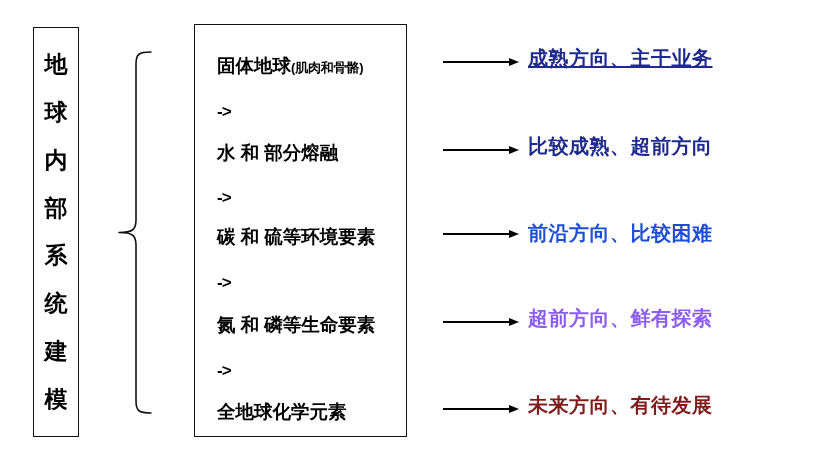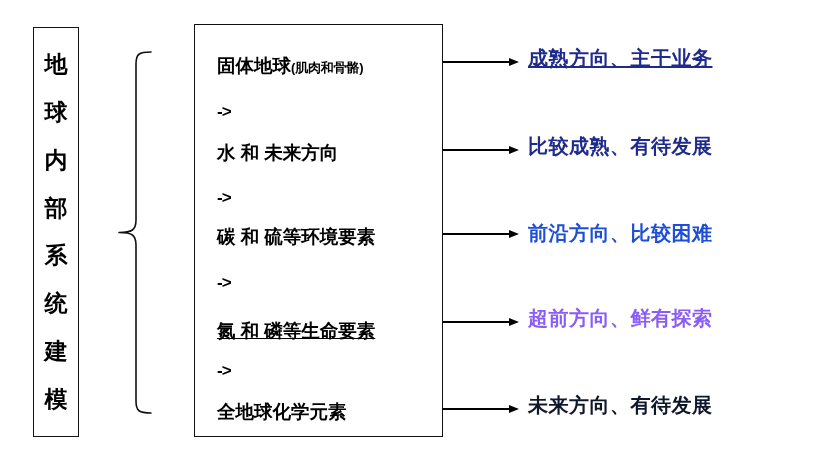--- a/index.html
+++ b/index.html
@@ -49,21 +49,21 @@
     width: 48px;
     height: 365px;
   }
   .brace svg { display: block; }
 
   
   .main-box {
     position: absolute;
     left: 194px;
     top: 24px;
-    width: 249px;
+    width: 213px;
     height: 413px;
     border: 1.5px solid #111111;
     box-sizing: border-box;
     background: #ffffff;
   }
   .main-list {
     position: absolute;
     left: 0;
     top: 0;
     width: 100%;
@@ -138,30 +138,30 @@
 
   <div class="main-box">
     <div class="main-list">
 
       <div class="row-main" style="top:32px;">
         <span>固体地球</span><span class="sub">(肌肉和骨骼)</span>
       </div>
       <div class="row-arrow" style="top:78px;">-&gt;</div>
 
       <div class="row-main" style="top:119px;">
-        <span>水 和 未来方向</span><span class="sub"></span>
+        <span>水 和 部分熔融</span><span class="sub"></span>
       </div>
       <div class="row-arrow" style="top:164px;">-&gt;</div>
 
       <div class="row-main" style="top:203px;">
         <span>碳 和 硫等环境要素</span><span class="sub"></span>
       </div>
       <div class="row-arrow" style="top:249px;">-&gt;</div>
 
-      <div class="row-main" style="top:297px;text-decoration:underline;">
+      <div class="row-main" style="top:291px;">
         <span>氮 和 磷等生命要素</span><span class="sub"></span>
       </div>
       <div class="row-arrow" style="top:337px;">-&gt;</div>
 
       <div class="row-main" style="top:378px;text-align:right;">
         <span>全地球化学元素</span><span class="sub"></span>
       </div>
 
     </div>
   </div>
@@ -191,18 +191,18 @@
     </svg>
   </div>
   <div class="connector" style="top:403px;">
     <svg width="76" height="12" viewBox="0 0 76 12" xmlns="http://www.w3.org/2000/svg">
       <line x1="0" y1="6" x2="68" y2="6" stroke="#000000" stroke-width="1.8"></line>
       <polygon points="76,6 66,2 66,10" fill="#000000"></polygon>
     </svg>
   </div>
 
   <div class="right-label" style="top:48px;  color:#1F2B8C;text-decoration:underline;">成熟方向、主干业务</div>
-  <div class="right-label" style="top:136px; color:#1F2B8C;">比较成熟、有待发展</div>
+  <div class="right-label" style="top:136px; color:#1F2B8C;">比较成熟、超前方向</div>
   <div class="right-label" style="top:223px; color:#1d4ed8;">前沿方向、比较困难</div>
   <div class="right-label" style="top:308px; color:#8b5cf6;">超前方向、鲜有探索</div>
-  <div class="right-label" style="top:395px; color:#0f172a;">未来方向、有待发展</div>
+  <div class="right-label" style="top:395px; color:#7f1d1d;">未来方向、有待发展</div>
 
 </div>
 
 </body></html>

